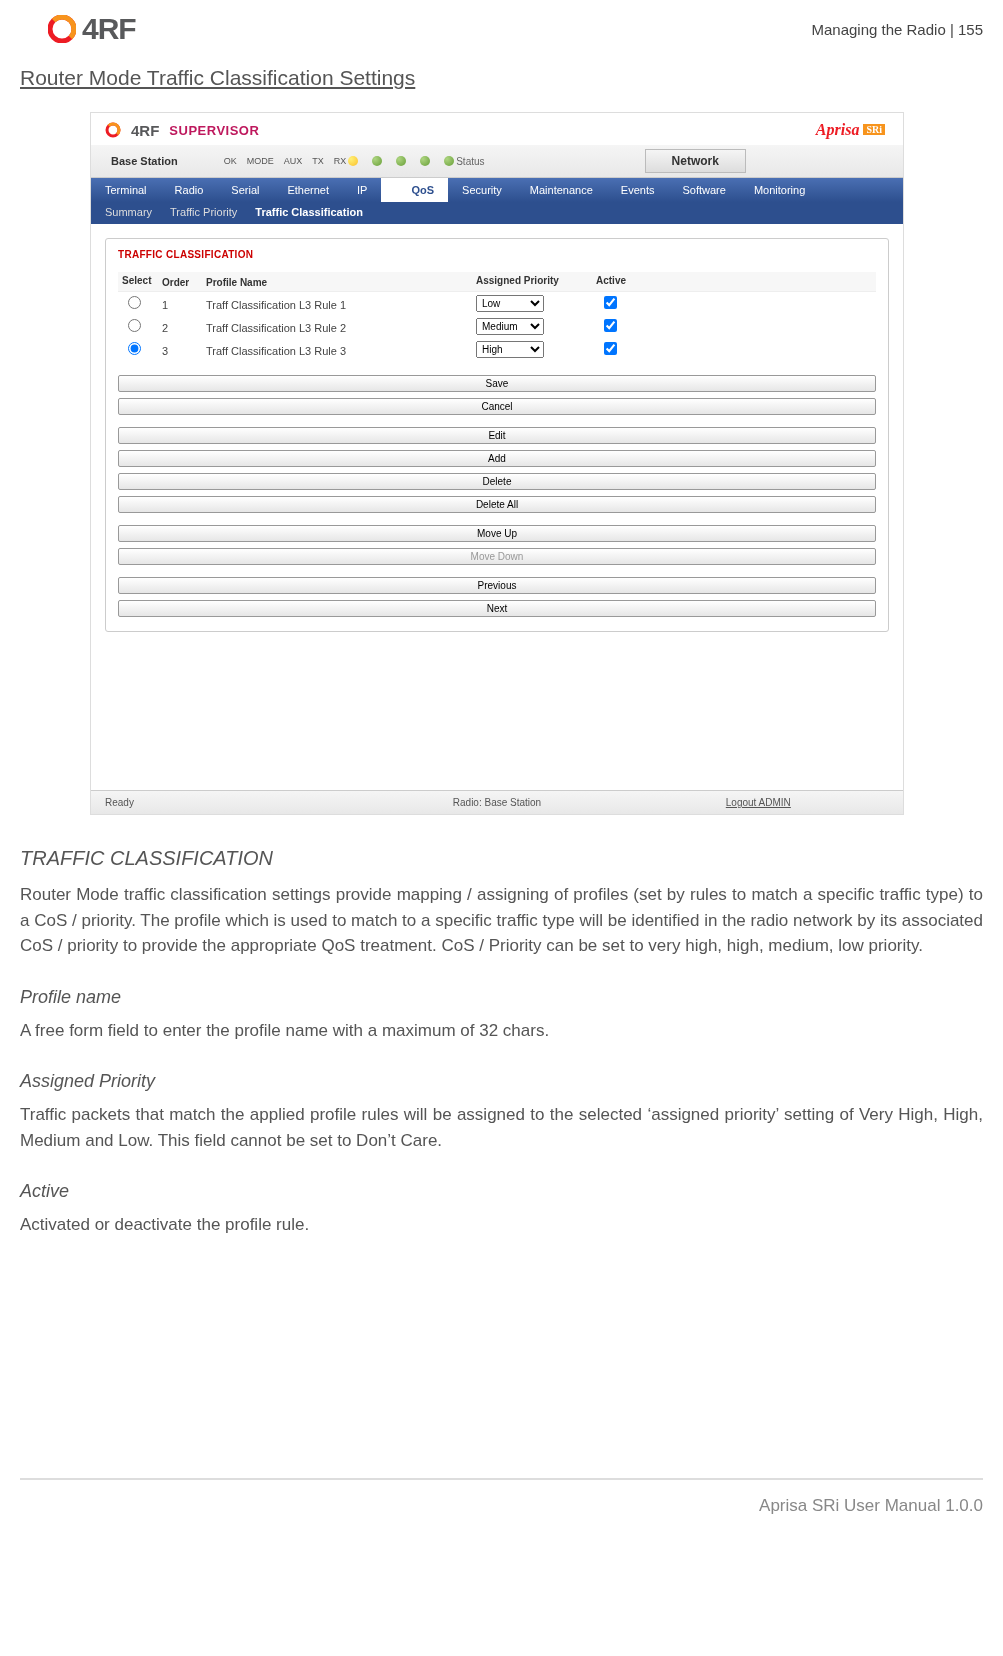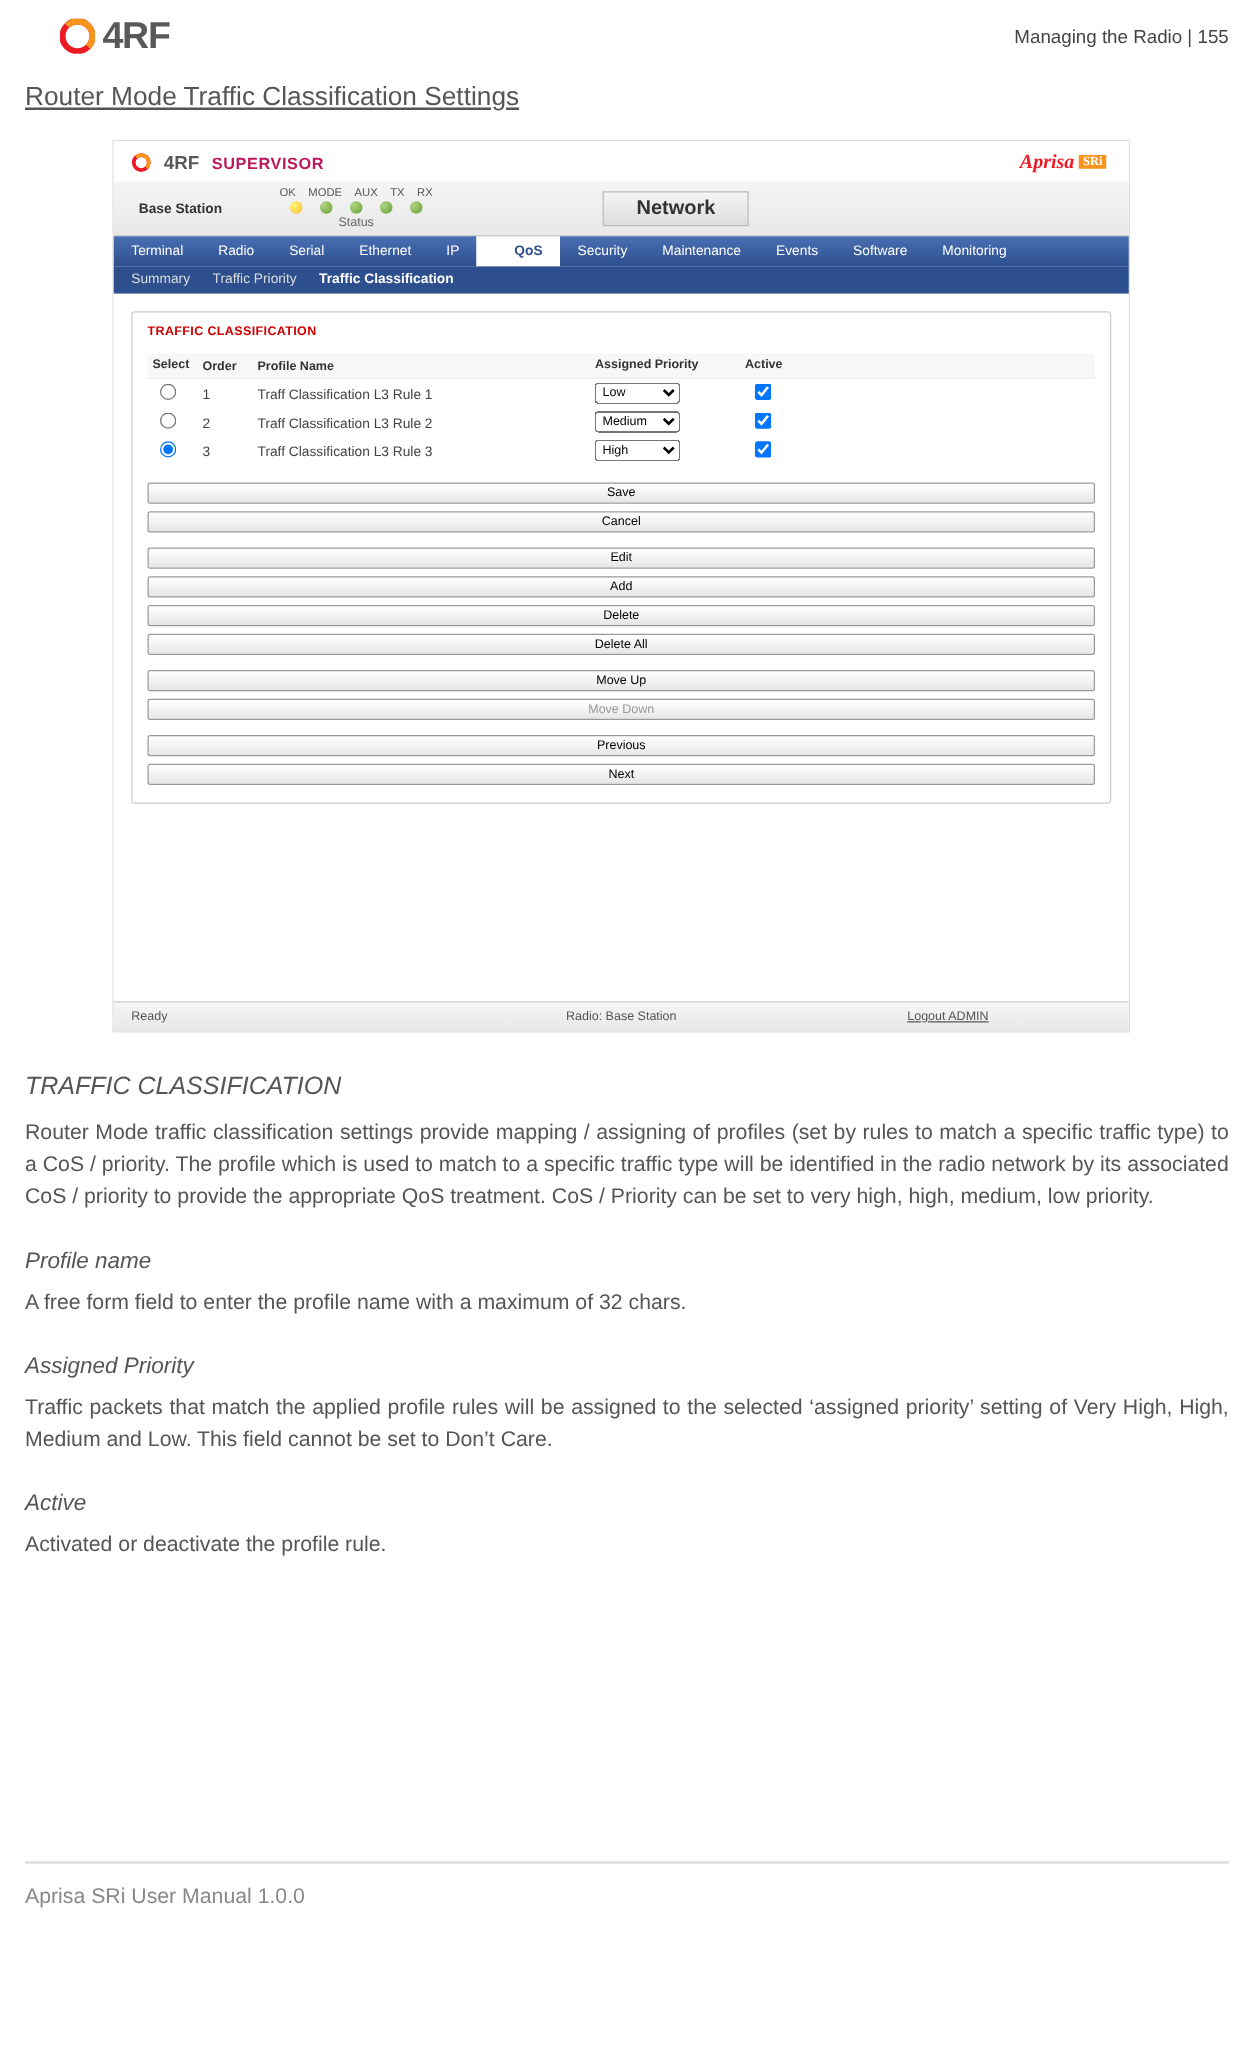--- a/index.html
+++ b/index.html
@@ -17,28 +17,28 @@
   .sv-top { display: flex; justify-content: space-between; align-items: center; padding: 8px 18px 6px 14px; background: #fff; }
   .sv-brand { display: flex; align-items: center; gap: 10px; }
   .sv-brand-mark { width: 16px; height: 16px; }
   .sv-brand-txt { font-size: 15px; font-weight: 700; color: #58595b; }
   .sv-brand-sup { font-size: 13px; color: #be185d; font-weight: 700; letter-spacing: 0.5px; text-align: center; }
   .sv-aprisa { font-family: Georgia, serif; font-style: italic; font-size: 16px; font-weight: 700; }
   .sv-aprisa .a1 { color: #ed1c24; }
   .sv-aprisa .a3 { color: #fff; background: #f7941d; padding: 0 3px; font-style: normal; font-size: 10px; vertical-align: 2px; }
   .sv-status { background: linear-gradient(#f5f5f5,#e8e8e8); display: flex; align-items: center; padding: 4px 14px; gap: 40px; border-bottom: 1px solid #ccc; }
   .sv-status .bs { font-weight: 700; color: #333; font-size: 11px; padding: 0 6px; }
-  .leds { display: flex; flex-direction: column; align-items: center; gap: 2px; }
+  .leds { display: flex; flex-direction: row; align-items: center; gap: 2px; }
   .led-labels { display: flex; gap: 10px; font-size: 9px; color: #555; }
   .led-row { display: flex; gap: 14px; }
   .led { width: 10px; height: 10px; border-radius: 50%; display: inline-block; }
   .led.amber { background: radial-gradient(circle at 30% 30%, #fff176, #fbc02d); }
   .led.green { background: radial-gradient(circle at 30% 30%, #aed581, #689f38); }
   .status-txt { font-size: 10px; color: #666; }
-  .net-btn { margin-left: 96px; background: linear-gradient(#f5f5f5,#ddd); border: 1px solid #bbb; padding: 4px 26px; font-size: 16px; font-weight: 700; color: #333; cursor: pointer; }
+  .net-btn { margin-left: 120px; background: linear-gradient(#f5f5f5,#ddd); border: 1px solid #bbb; padding: 4px 26px; font-size: 12px; font-weight: 700; color: #333; cursor: pointer; }
   .sv-nav { background: linear-gradient(#4a6fb3,#2d4f8e); display: flex; }
   .sv-nav .tab { color: #fff; font-size: 11px; padding: 6px 14px; cursor: pointer; }
   .sv-nav .tab.active { background: #fff; color: #2d4f8e; font-weight: 700; padding-left: 30px; }
   .sv-sub { background: #2d4f8e; display: flex; padding: 4px 14px 6px 14px; gap: 18px; }
   .sv-sub .sub { color: #ddd; font-size: 11px; cursor: pointer; }
   .sv-sub .sub.active { color: #fff; font-weight: 700; }
   .sv-body { background: #fff; padding: 14px 14px 8px 14px; min-height: 320px; }
   .panel { border: 1px solid #ccc; border-radius: 3px; padding: 10px 12px 14px 12px; background: #fff; }
   .panel-title { color: #c00; font-size: 10px; font-weight: 700; letter-spacing: 0.3px; margin-bottom: 12px; }
   .tbl-head { display: flex; font-size: 10px; font-weight: 700; color: #333; background: #f7f7f7; padding: 3px 0; border-bottom: 1px solid #eee; }
@@ -57,21 +57,21 @@
   .btn-row button { font-size: 10px; padding: 2px 8px; background: linear-gradient(#fff,#e6e6e6); border: 1px solid #999; border-radius: 2px; cursor: pointer; }
   .btn-row button:disabled { color: #999; cursor: default; }
   .sv-footer { background: linear-gradient(#f5f5f5,#e8e8e8); display: flex; padding: 6px 14px; font-size: 10px; color: #555; border-top: 1px solid #ccc; }
   .sv-footer .fcol { flex: 1; }
   .sv-footer .logout { text-decoration: underline; cursor: pointer; text-align: center; }
   .doc { margin-top: 32px; padding: 0 0 0 0; }
   .h2 { font-style: italic; font-size: 20px; color: #555; margin-bottom: 12px; font-weight: 400; }
   .h3 { font-style: italic; font-size: 18px; color: #555; margin: 28px 0 10px 0; font-weight: 400; }
   .para { font-size: 17px; color: #555; line-height: 1.5; margin-bottom: 4px; }
   .para.just { text-align: justify; }
-  .footer-line { text-align: left; font-size: 17px; color: #888; margin-top: 240px; padding: 16px 0 20px 0; border-top: 2px solid #ddd; }
+  .footer-line { text-align: right; font-size: 17px; color: #888; margin-top: 240px; padding: 16px 0 20px 0; border-top: 2px solid #ddd; }
 </style>
 </head>
 <body>
 
 <div class="page">
   <div class="hdr">
     <div class="logo">
       <svg class="logo-mark" viewBox="0 0 28 28">
         <circle cx="14" cy="14" r="12" fill="none" stroke="#ed1c24" stroke-width="5"></circle>
         <path d="M2 14 A12 12 0 0 1 26 14" fill="none" stroke="#f7941d" stroke-width="5" transform="rotate(45 14 14)"></path>

